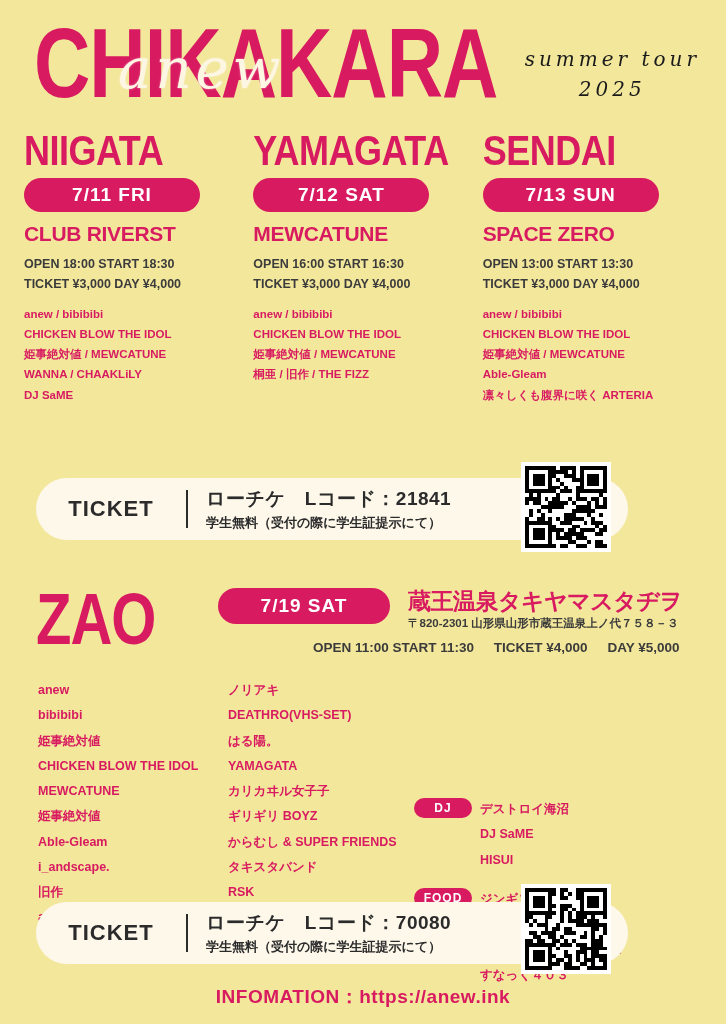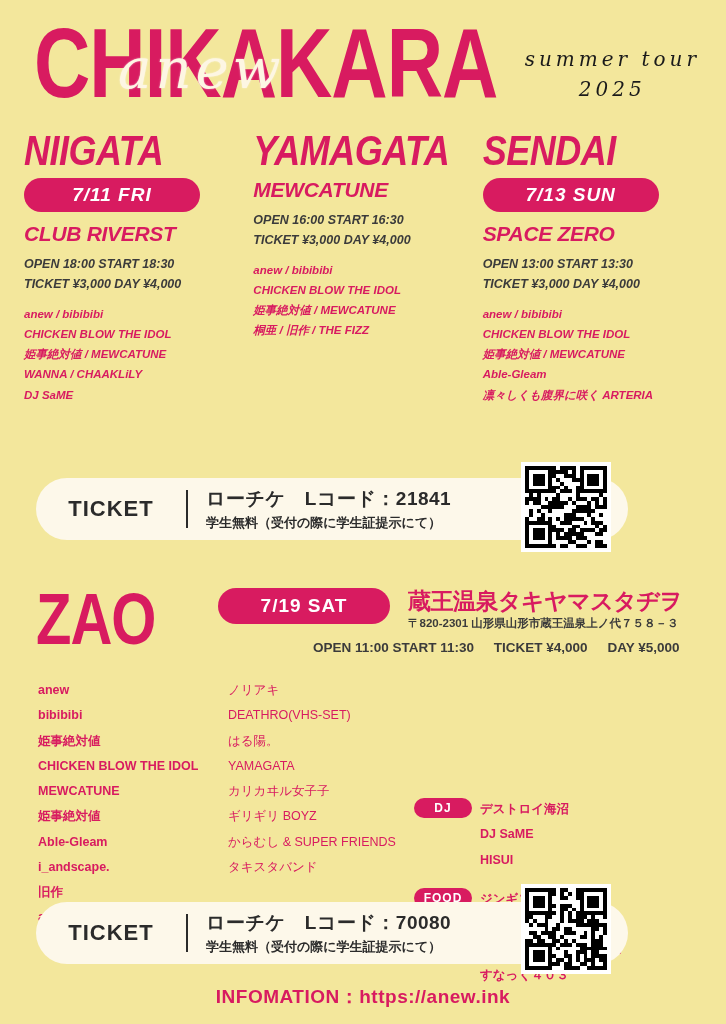--- a/index.html
+++ b/index.html
@@ -72,21 +72,20 @@
     left: 0;
     width: 726px;
     display: flex;
     padding: 0 24px;
     box-sizing: border-box;
     gap: 10px;
   }
   .city {
     width: 226px;
     position: relative;
-    font-style: italic;
   }
   .city-name {
     font-size: 36px;
     font-weight: 800;
     color: #d81b60;
     letter-spacing: -0.5px;
     transform: scaleY(1.2);
     transform-origin: left top;
     line-height: 1.05;
     margin-bottom: 12px;
@@ -241,21 +240,21 @@
     font-size: 12.5px;
     font-weight: 700;
     color: #d81b60;
     line-height: 2.02;
   }
   .zao-col2 {
     position: absolute;
     left: 228px;
     top: 678px;
     font-size: 12.5px;
-    font-weight: 400;
+    font-weight: 700;
     color: #d81b60;
     line-height: 2.02;
   }
   .tag-pill {
     display: inline-block;
     background: #d81b60;
     color: #fff;
     font-size: 12px;
     font-weight: 700;
     border-radius: 12px;
@@ -328,20 +327,21 @@
         <div>anew / bibibibi</div>
         <div>CHICKEN BLOW THE IDOL</div>
         <div>姫事絶対値 / MEWCATUNE</div>
         <div>WANNA / CHAAKLiLY</div>
         <div>DJ SaME</div>
       </div>
     </div>
 
     <div class="city">
       <div class="city-name">YAMAGATA</div>
+      <div class="date-pill">7/12  SAT</div>
       <div class="venue">MEWCATUNE</div>
       <div class="times">
         <div>OPEN 16:00 START 16:30</div>
         <div>TICKET ¥3,000 DAY ¥4,000</div>
       </div>
       <div class="acts">
         <div>anew / bibibibi</div>
         <div>CHICKEN BLOW THE IDOL</div>
         <div>姫事絶対値 / MEWCATUNE</div>
         <div>桐亜 / 旧作 / THE FIZZ</div>
@@ -654,20 +654,21 @@
 
   <div class="zao-col2">
     <div>ノリアキ</div>
     <div>DEATHRO(VHS-SET)</div>
     <div>はる陽。</div>
     <div>YAMAGATA</div>
     <div>カリカヰル女子子</div>
     <div>ギリギリ BOYZ</div>
     <div>からむし &amp; SUPER FRIENDS</div>
     <div>タキスタバンド</div>
+    <div>RSK</div>
   </div>
 
   <div class="zao-dj grp-wrap">
     <span class="tag-pill">DJ</span>
     <div class="grp-rows">
       <div>デストロイ海沼</div>
       <div>DJ SaME</div>
       <div>HISUI</div>
     </div>
   </div>

